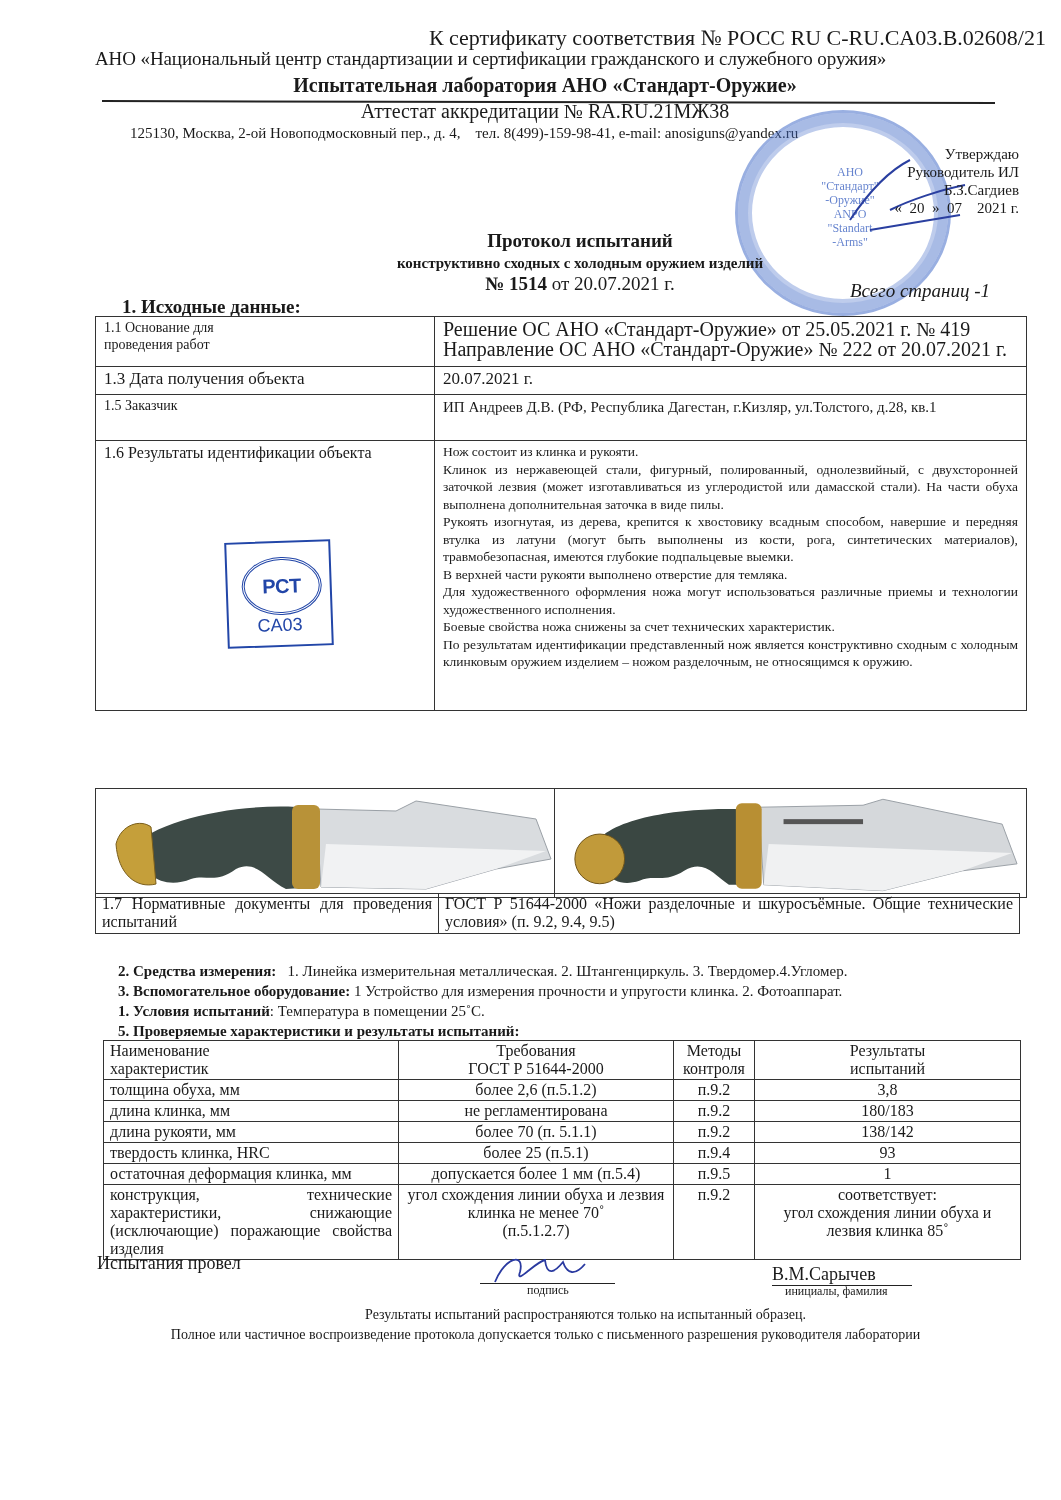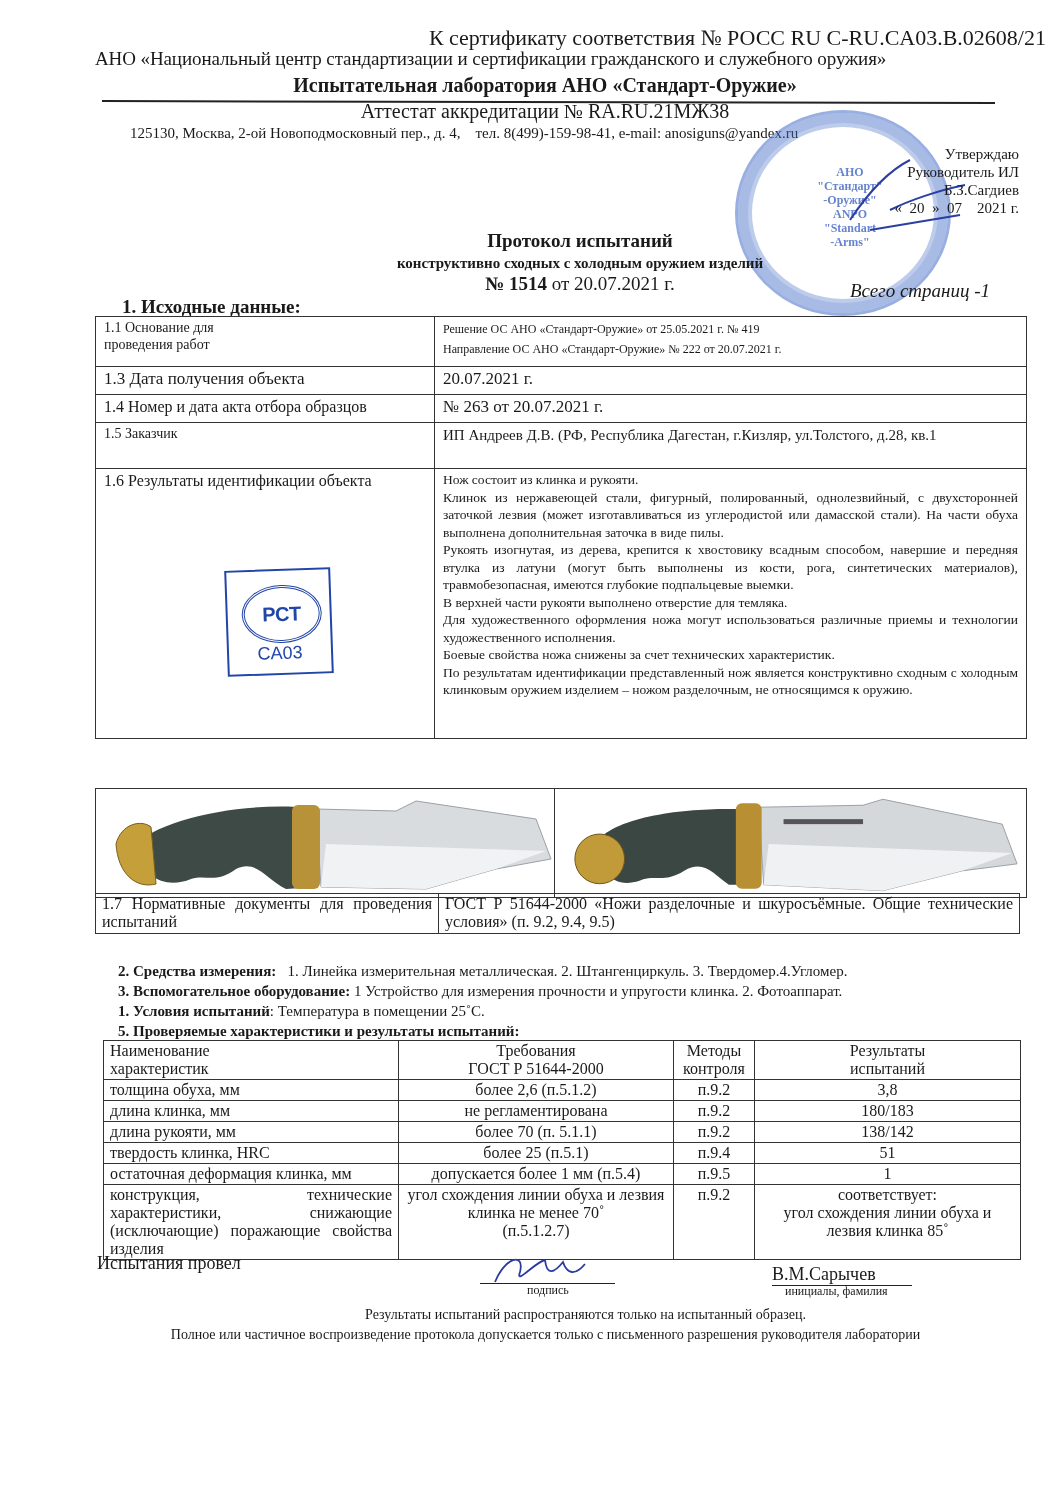--- a/index.html
+++ b/index.html
@@ -43,21 +43,21 @@
   .cap { font-size: 12px; }
   .foot { left: 0; width: 1061px; font-size: 14px; text-align: center; }
 
   .stamp-round {
     position: absolute; left: 735px; top: 110px; width: 210px; height: 200px;
     border-radius: 50%; border: 3px solid rgba(70,110,200,0.55);
     box-shadow: inset 0 0 0 10px rgba(70,110,200,0.18), inset 0 0 0 14px rgba(70,110,200,0.35);
   }
   .stamp-text {
     position: absolute; left: 805px; top: 165px; width: 90px; text-align: center;
-    font-size: 12px; line-height: 14px; color: rgba(50,90,190,0.75); font-weight: bold;
+    font-size: 12px; line-height: 14px; color: rgba(50,90,190,0.75); font-weight: normal;
   }
   .sign-stroke { position: absolute; }
   .rst-stamp {
     position: absolute; left: 228px; top: 617px; width: 102px; height: 102px;
     border: 2.5px solid #2246a8; transform: rotate(-2deg); background: #fff;
   }
   .rst-oval {
     position: absolute; left: 14px; top: 14px; width: 74px; height: 52px;
     border: 3px double #2246a8; border-radius: 50%;
     font-family: "Liberation Sans", sans-serif; color: #2246a8;
@@ -105,30 +105,26 @@
   <b>№ 1514</b><span> от 20.07.2021 г.</span>
 </div>
 <div class="abs pages">Всего страниц -1</div>
 <div class="abs sec1">1. Исходные данные:</div>
 
 <table class="t1">
   <tbody>
       <tr style="height:50px;">
     <td class="lc small" style="white-space:pre-line;">1.1  Основание для
       проведения работ</td>
-    <td style="white-space:pre-line;font-size:12px;">Решение  ОС  АНО «Стандарт-Оружие» от 25.05.2021 г. № 419
+    <td style="white-space:pre-line;font-size:20px;">Решение  ОС  АНО «Стандарт-Оружие» от 25.05.2021 г. № 419
 Направление ОС АНО «Стандарт-Оружие» № 222  от 20.07.2021 г.</td>
   </tr>
   <tr style="height:28px;">
     <td class="lc">1.3 Дата получения объекта</td>
     <td>20.07.2021 г.</td>
-  </tr>
-  <tr style="height:28px;">
-    <td class="lc" style="font-size:16px;">1.4  Номер и дата акта отбора образцов</td>
-    <td>№ 263    от 20.07.2021 г.</td>
   </tr>
   <tr style="height:46px;">
     <td class="lc small">1.5 Заказчик</td>
     <td style="font-size:15px;line-height:20px;text-align:justify;">ИП Андреев Д.В. (РФ, Республика Дагестан, г.Кизляр, ул.Толстого, д.28, кв.1</td>
   </tr>
   <tr style="height:270px;">
     <td class="lc" style="position:relative;">
       <div style="font-size:16px;line-height:19px;width:300px;">1.6 Результаты идентификации объекта</div>
       <div class="rst-stamp" style="left:130px;top:100px;">
         <div class="rst-oval" style="font-size:20px;">РСТ</div>
@@ -213,21 +209,21 @@
   <tr>
     <td>длина  рукояти, мм</td>
     <td class="c">более 70 (п. 5.1.1)</td>
     <td class="c">п.9.2</td>
     <td class="c">138/142</td>
   </tr>
   <tr>
     <td>твердость клинка, HRC</td>
     <td class="c">более  25 (п.5.1)</td>
     <td class="c">п.9.4</td>
-    <td class="c">51</td>
+    <td class="c">93</td>
   </tr>
   <tr>
     <td>остаточная деформация клинка, мм</td>
     <td class="c">допускается более 1 мм (п.5.4)</td>
     <td class="c">п.9.5</td>
     <td class="c">1</td>
   </tr>
   <tr>
     <td style="text-align:justify;">конструкция, технические характеристики, снижающие (исключающие) поражающие свойства изделия</td>
     <td class="c" style="white-space:pre-line;">угол схождения линии обуха и лезвия клинка не менее 70˚

